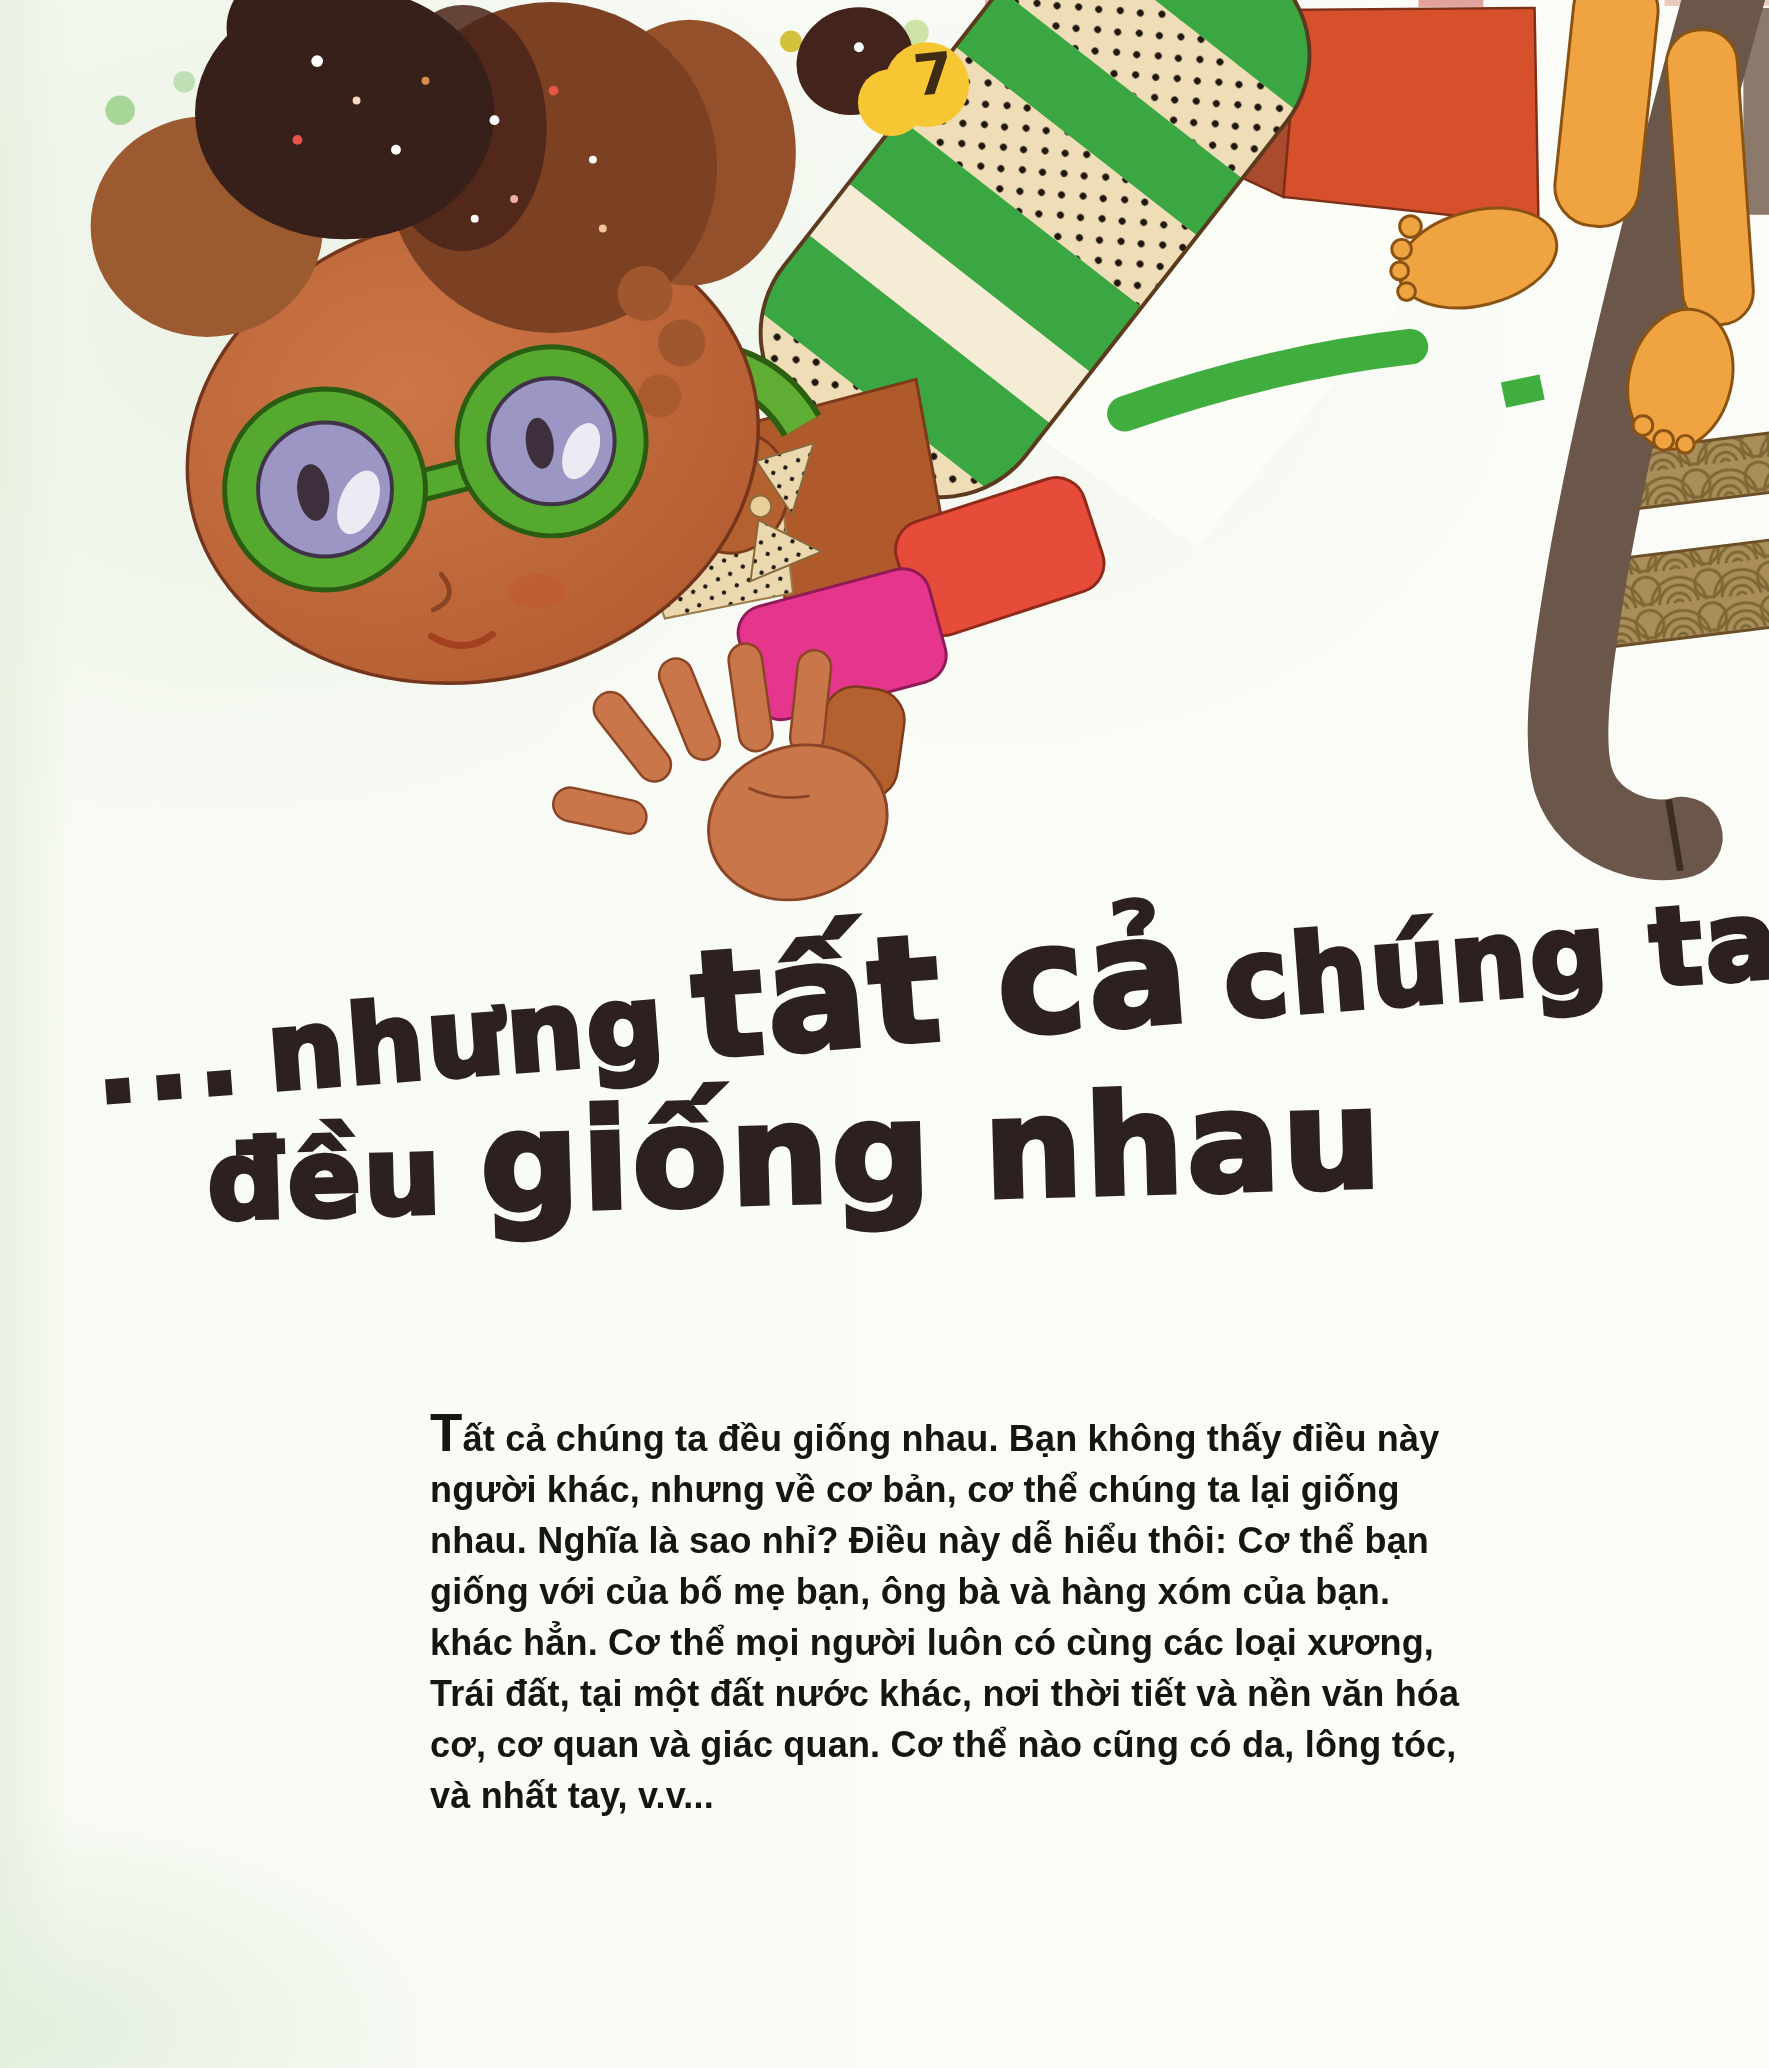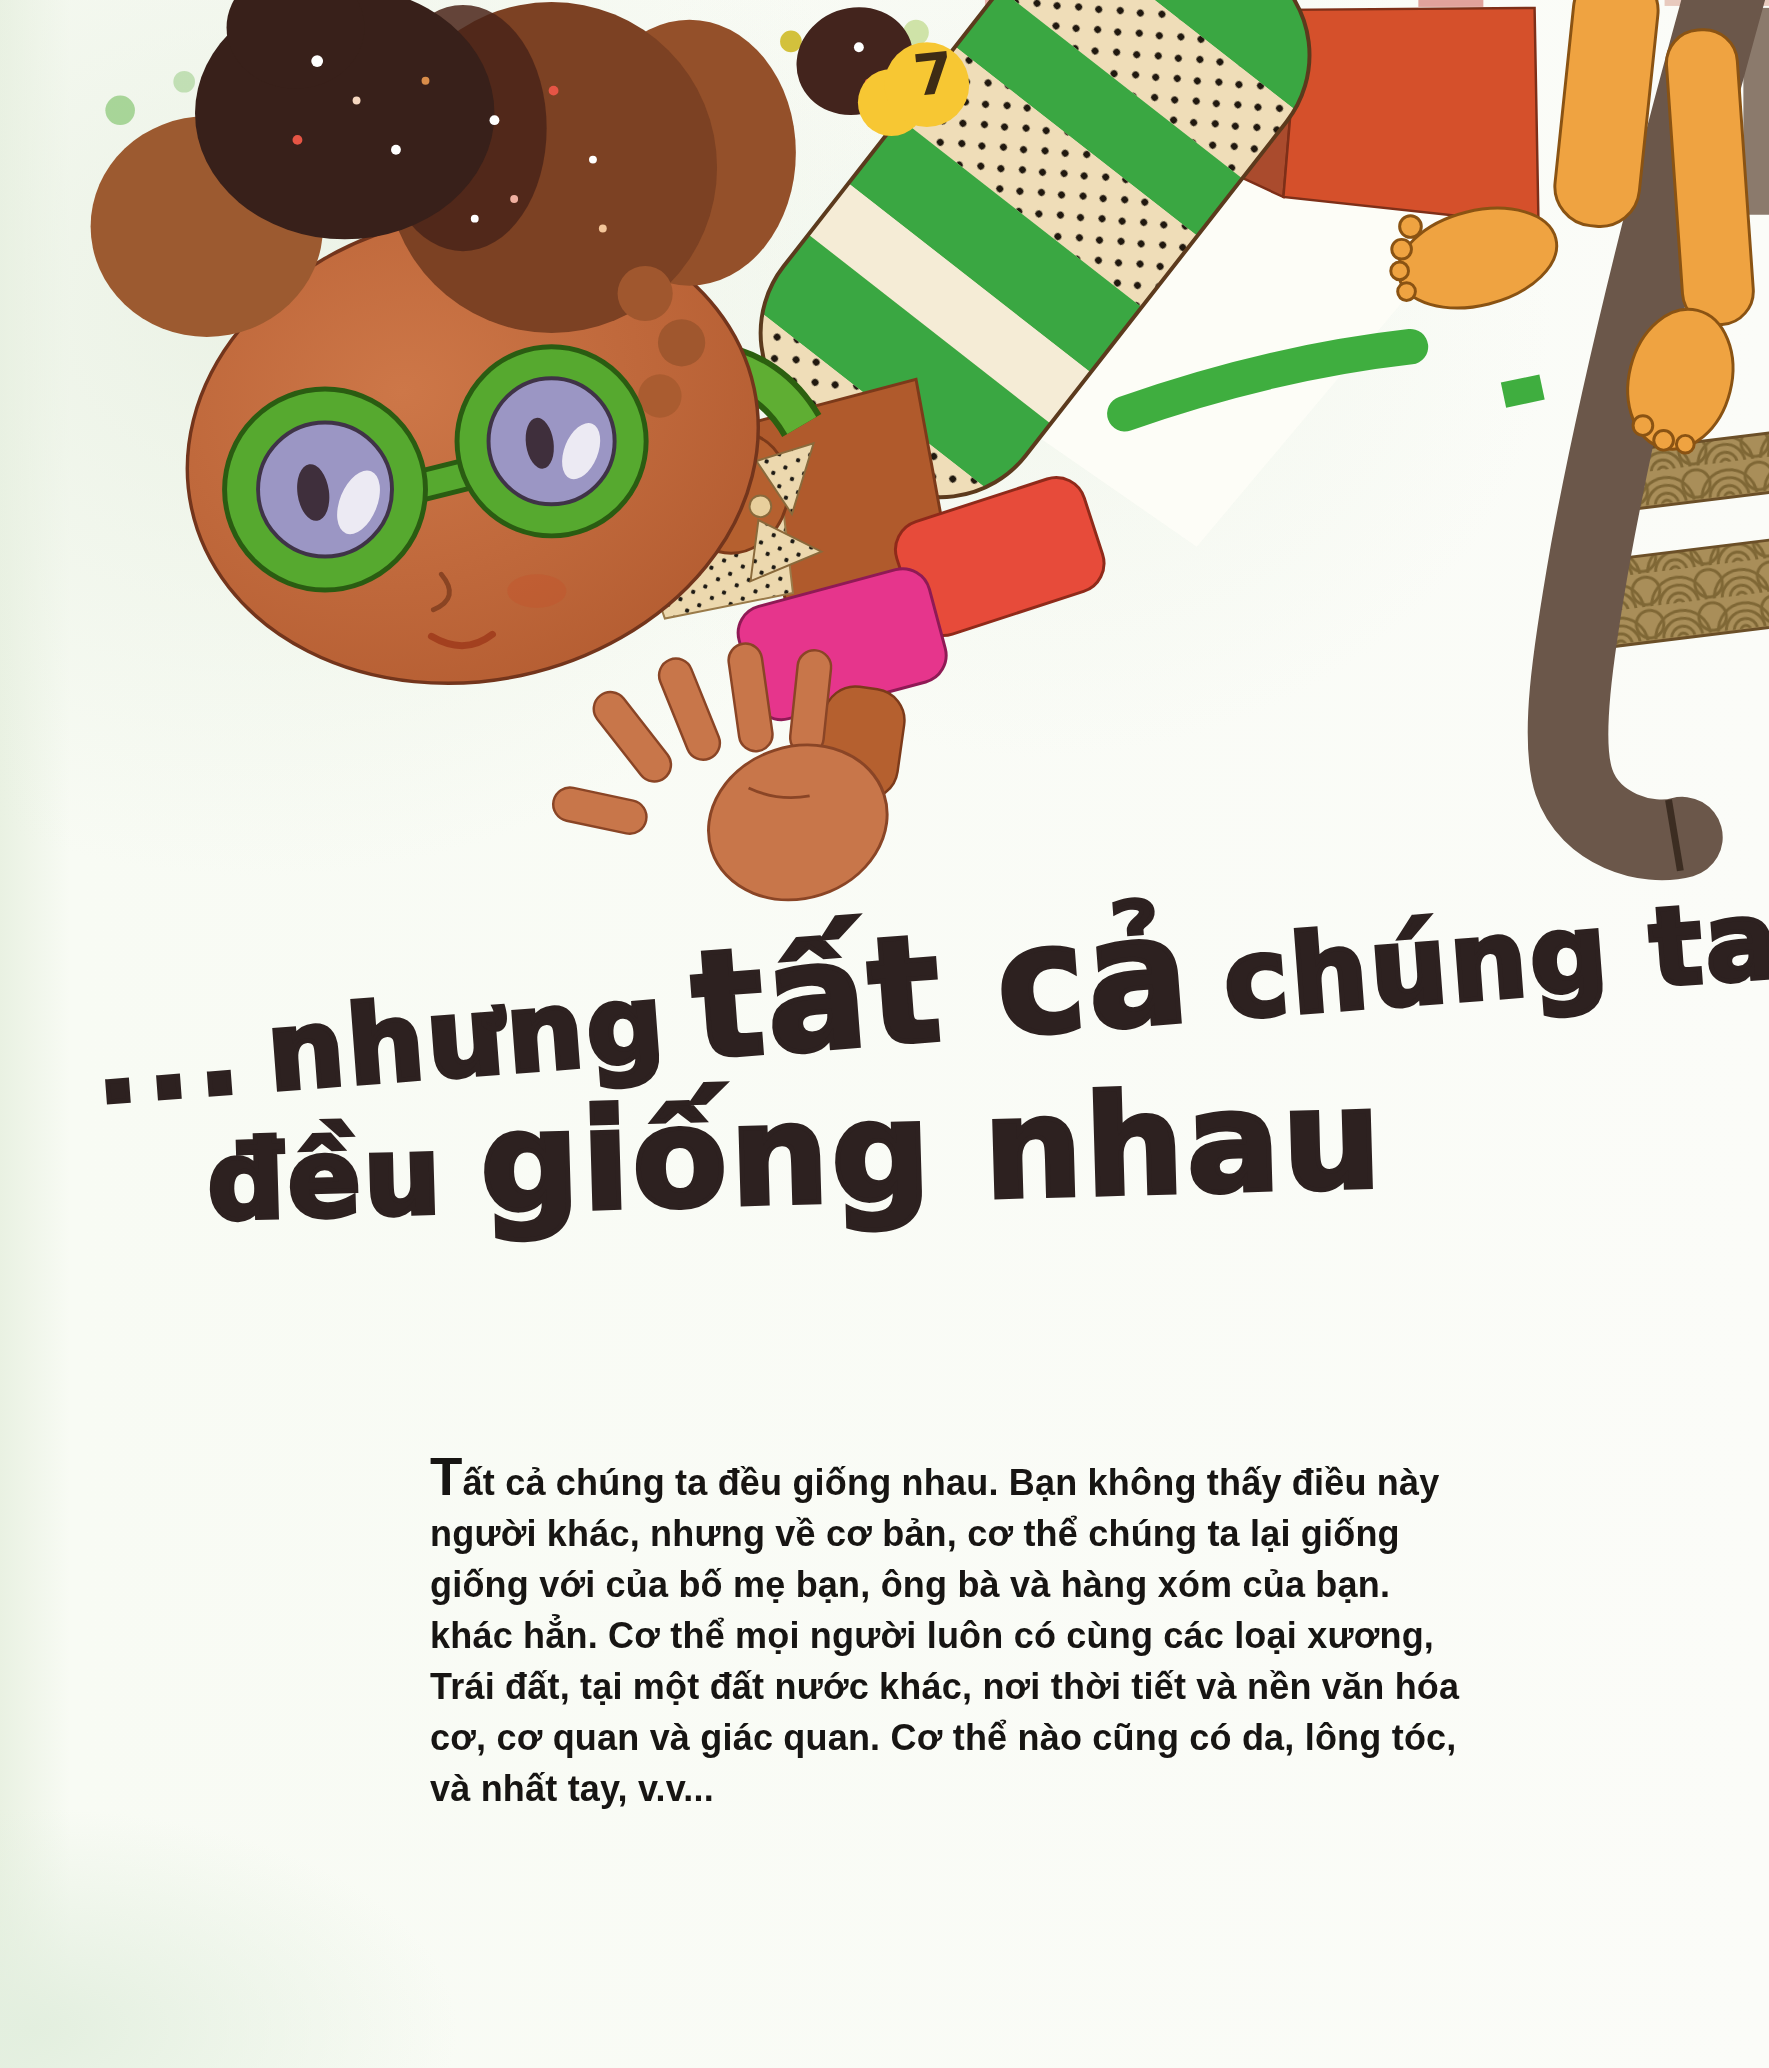--- a/index.html
+++ b/index.html
@@ -27,21 +27,21 @@
   }
   .title-line-1{left:89px;top:978px;transform:rotate(-4.3deg);transform-origin:0 0;}
   .title-line-2{left:205px;top:1103px;transform:rotate(-1.6deg);transform-origin:0 0;}
   .t-lead{font-size:108px;line-height:1;letter-spacing:9.9px;}
   .t-sm{font-size:108px;line-height:1;margin-left:19.7px;}
   .t-big{font-size:148px;line-height:1;margin-left:27.6px;}
   .t-sm2{font-size:108px;line-height:1;margin-left:33px;}
   .t-big2{font-size:138px;line-height:1;margin-left:37px;}
   
   .paragraph{
-    position:absolute;left:430px;top:1457px;width:1093px;
+    position:absolute;left:430px;top:1413px;width:1093px;
     font-weight:bold;color:#171513;font-size:36px;line-height:51px;
     letter-spacing:0.2px;
   }
   .p-line{white-space:nowrap;height:51px;}
   .dropcap{font-size:53px;line-height:1px;vertical-align:baseline;}
 </style>
 </head>
 <body>
 
 <svg class="illus" viewBox="0 0 1796 1000" xmlns="http://www.w3.org/2000/svg">
@@ -242,19 +242,20 @@
   <span class="t-sm2">chúng ta</span>
 </div>
 <div class="title-line title-line-2">
   <span class="t-sm" style="margin-left:0">đều</span>
   <span class="t-big2">giống nhau</span>
 </div>
 
 <div class="paragraph">
   <div class="p-line"><span class="dropcap">T</span><span>ất cả chúng ta đều giống nhau. Bạn không thấy điều này</span></div>
   <div class="p-line">người khác, nhưng về cơ bản, cơ thể chúng ta lại giống</div>
+  <div class="p-line">nhau. Nghĩa là sao nhỉ? Điều này dễ hiểu thôi: Cơ thể bạn</div>
   <div class="p-line">giống với của bố mẹ bạn, ông bà và hàng xóm của bạn.</div>
   <div class="p-line">khác hẳn. Cơ thể mọi người luôn có cùng các loại xương,</div>
   <div class="p-line">Trái đất, tại một đất nước khác, nơi thời tiết và nền văn hóa</div>
   <div class="p-line">cơ, cơ quan và giác quan. Cơ thể nào cũng có da, lông tóc,</div>
   <div class="p-line">và nhất tay, v.v...</div>
 </div>
 
 
 </body></html>

